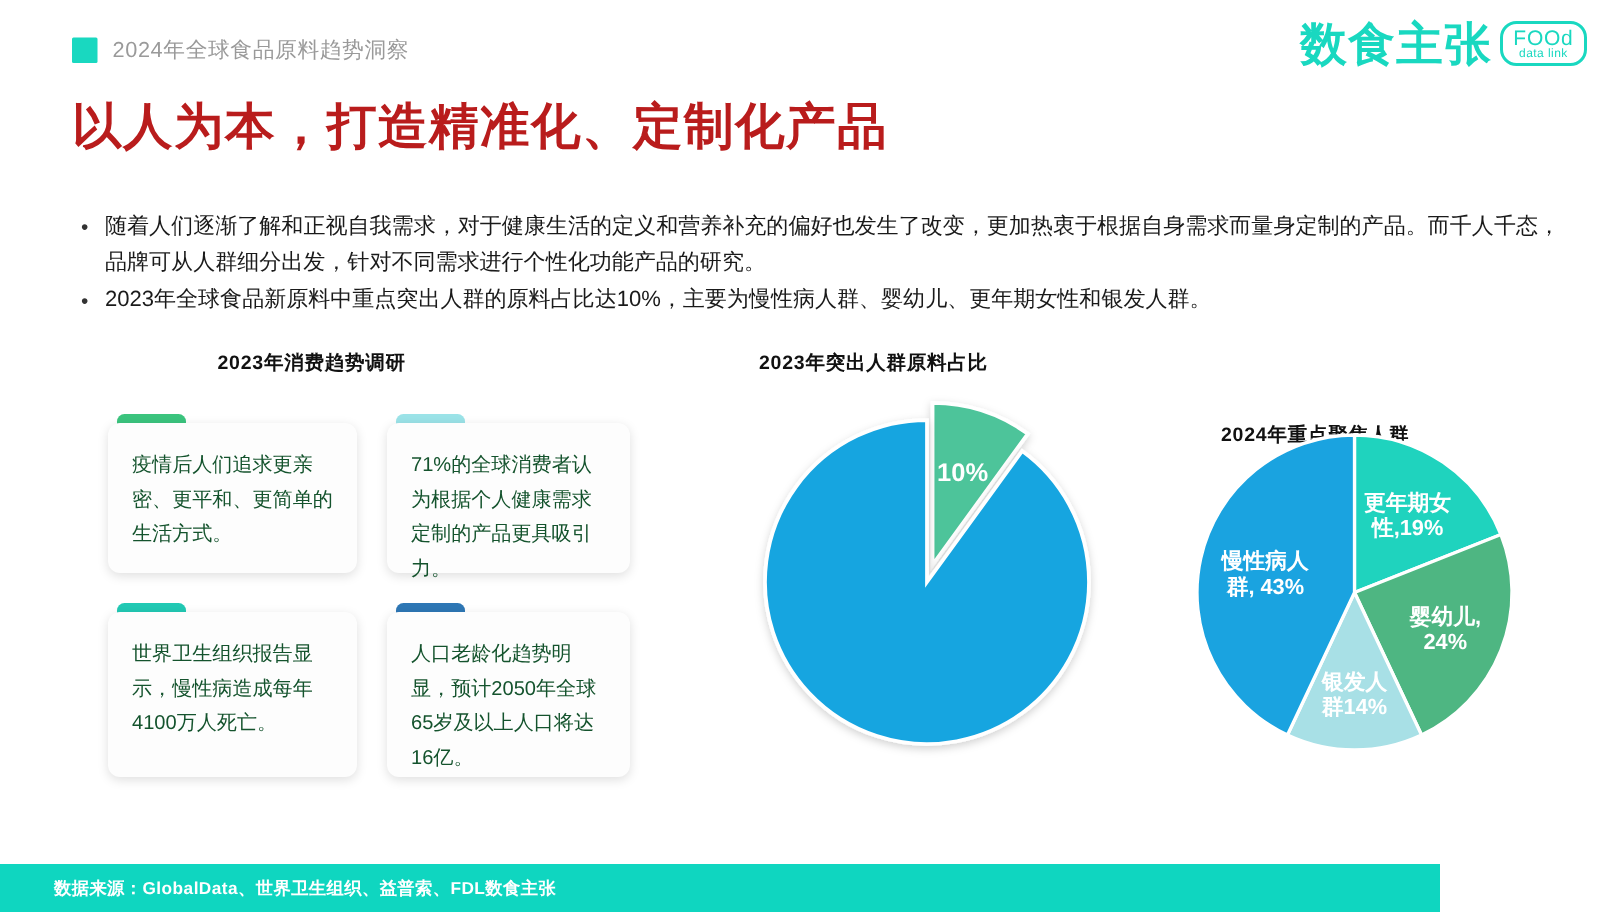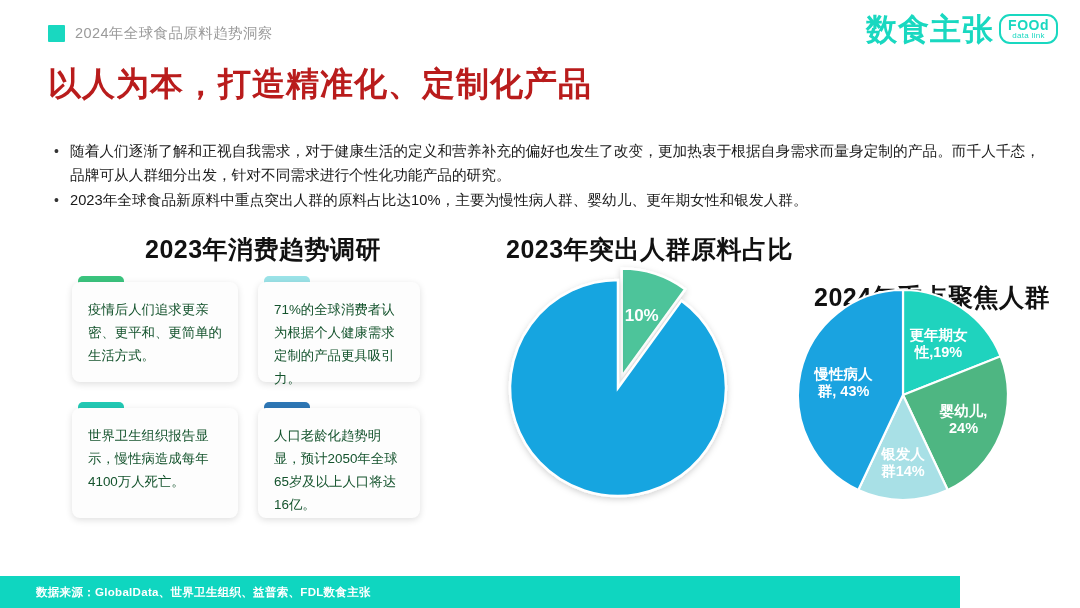--- a/index.html
+++ b/index.html
@@ -46,21 +46,21 @@
   }
   .logo-badge {
     border: 2.5px solid #19D8C0;
     border-radius: 11px;
     padding: 2px 7px 2px 7px;
     text-align: center;
     line-height: 1.02;
     margin-bottom: 1px;
   }
   .logo-badge-top {
-    font-size: 14px; font-weight: bold; color: #19D8C0; letter-spacing: .5px;
+    font-size: 14px; font-weight: normal; color: #19D8C0; letter-spacing: .5px;
   }
   .logo-badge-bot {
     font-size: 8px; color: #19D8C0; letter-spacing: .3px;
   }
 
   .page-title {
     position: absolute; left: 48px; top: 62px;
     font-size: 33px;
     font-weight: bold;
     color: #b91c1c;
@@ -80,21 +80,21 @@
   }
   .bullet-dot {
     width: 22px; flex: none;
     font-size: 14px; color: #333; text-align: left; padding-left: 6px;
   }
   .bullet-text { flex: 1; text-align: justify; }
 
   
   .sec-title {
     position: absolute;
-    font-size: 25px;
+    font-size: 13px;
     font-weight: bold;
     color: #111111;
     white-space: nowrap;
     letter-spacing: .5px;
   }
   #sec-title-0 { left: 145px; top: 233px; }
   #sec-title-1 { left: 506px; top: 233px; }
   #sec-title-2 { left: 814px; top: 233px; margin-top: 48px; }
 
   

